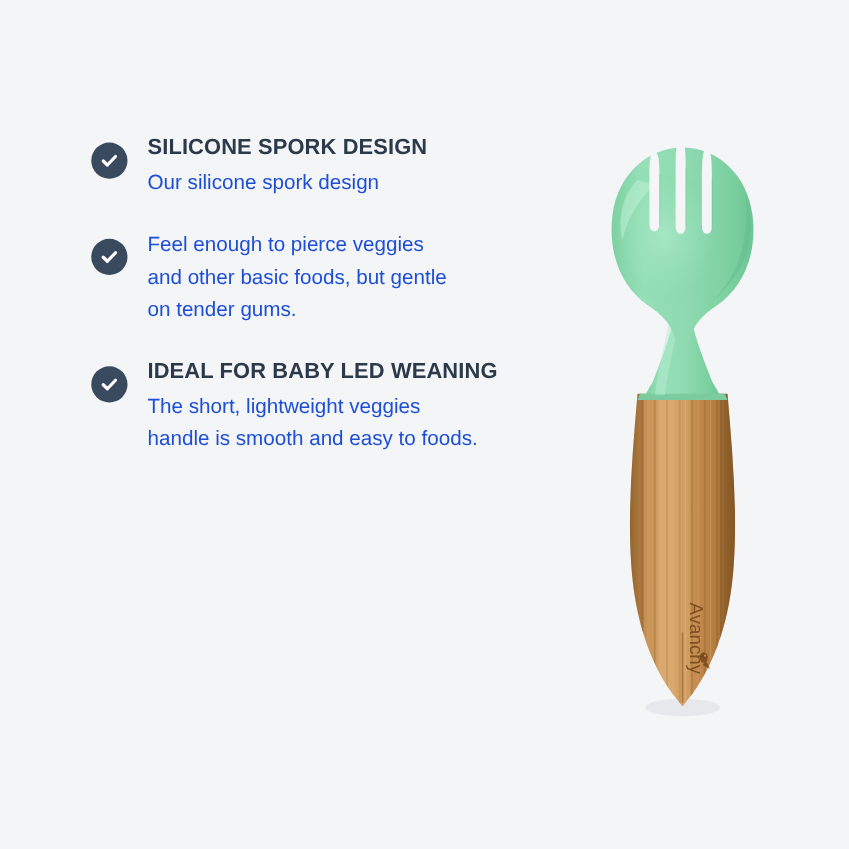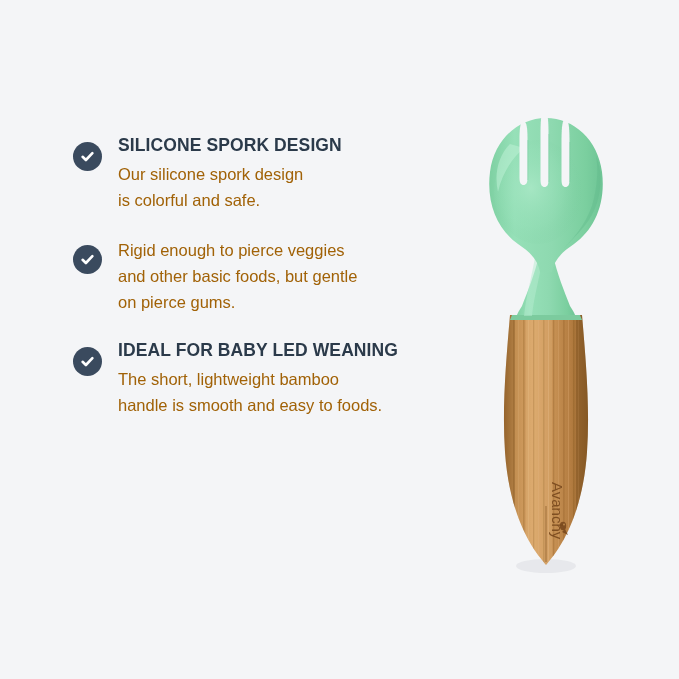--- a/index.html
+++ b/index.html
@@ -19,21 +19,21 @@
     position: relative;
     width: 679px;
     height: 679px;
     background: #f4f5f7;
   }
 
   
   .features {
     position: absolute;
     left: 73px;
-    top: 134px;
+    top: 106px;
     width: 385px;
   }
 
   .feature {
     position: relative;
     padding-left: 45px;
     margin-bottom: 24px;
   }
   .feature:last-child { margin-bottom: 16px; }
 
@@ -57,21 +57,21 @@
     color: #2b3a4a;
     letter-spacing: 0.1px;
     line-height: 1.35;
     margin: 0 0 3px 0;
     white-space: nowrap;
   }
 
   .feature-body {
     font-size: 16.5px;
     font-weight: normal;
-    color: #a16207;
+    color: #1d4ed8;
     line-height: 1.58;
     margin: 0;
   }
   .feature-body .line { display: block; white-space: nowrap; }
 
   
   .product {
     position: absolute;
     left: 466px;
     top: 100px;
@@ -89,47 +89,46 @@
 
     <div class="feature">
       <span class="check-badge">
         <svg width="17" height="17" viewBox="0 0 17 17" aria-hidden="true">
           <path d="M3.6 8.8 L6.9 12.0 L13.4 5.2" fill="none" stroke="#ffffff" stroke-width="2.6" stroke-linecap="round" stroke-linejoin="round"></path>
         </svg>
       </span>
       <p class="feature-title">SILICONE SPORK DESIGN</p>
       <p class="feature-body">
         <span class="line">Our silicone spork design</span>
-        <span class="line">is colorful and safe.</span>
       </p>
     </div>
 
     <div class="feature">
       <span class="check-badge">
         <svg width="17" height="17" viewBox="0 0 17 17" aria-hidden="true">
           <path d="M3.6 8.8 L6.9 12.0 L13.4 5.2" fill="none" stroke="#ffffff" stroke-width="2.6" stroke-linecap="round" stroke-linejoin="round"></path>
         </svg>
       </span>
       <p class="feature-body">
-        <span class="line">Rigid enough to pierce veggies</span>
+        <span class="line">Feel enough to pierce veggies</span>
         <span class="line">and other basic foods, but gentle</span>
-        <span class="line">on pierce gums.</span>
+        <span class="line">on tender gums.</span>
       </p>
     </div>
 
 
     <div class="feature">
       <span class="check-badge">
         <svg width="17" height="17" viewBox="0 0 17 17" aria-hidden="true">
           <path d="M3.6 8.8 L6.9 12.0 L13.4 5.2" fill="none" stroke="#ffffff" stroke-width="2.6" stroke-linecap="round" stroke-linejoin="round"></path>
         </svg>
       </span>
       <p class="feature-title">IDEAL FOR BABY LED WEANING</p>
       <p class="feature-body">
-        <span class="line">The short, lightweight bamboo</span>
+        <span class="line">The short, lightweight veggies</span>
         <span class="line">handle is smooth and easy to foods.</span>
       </p>
     </div>
 
   </div>
 
   <div class="product">
     <svg width="160" height="480" viewBox="0 0 160 480" aria-hidden="true">
       <defs>
 

